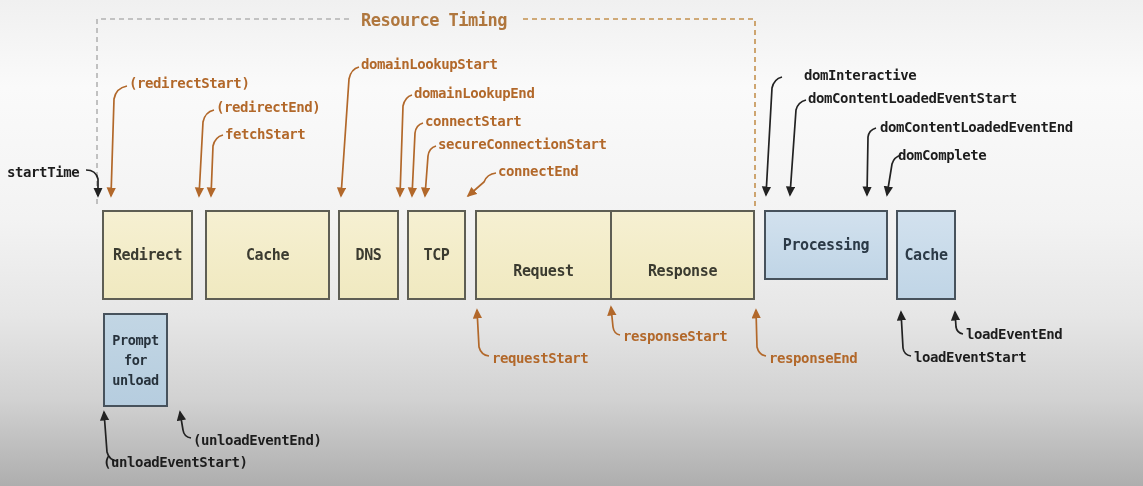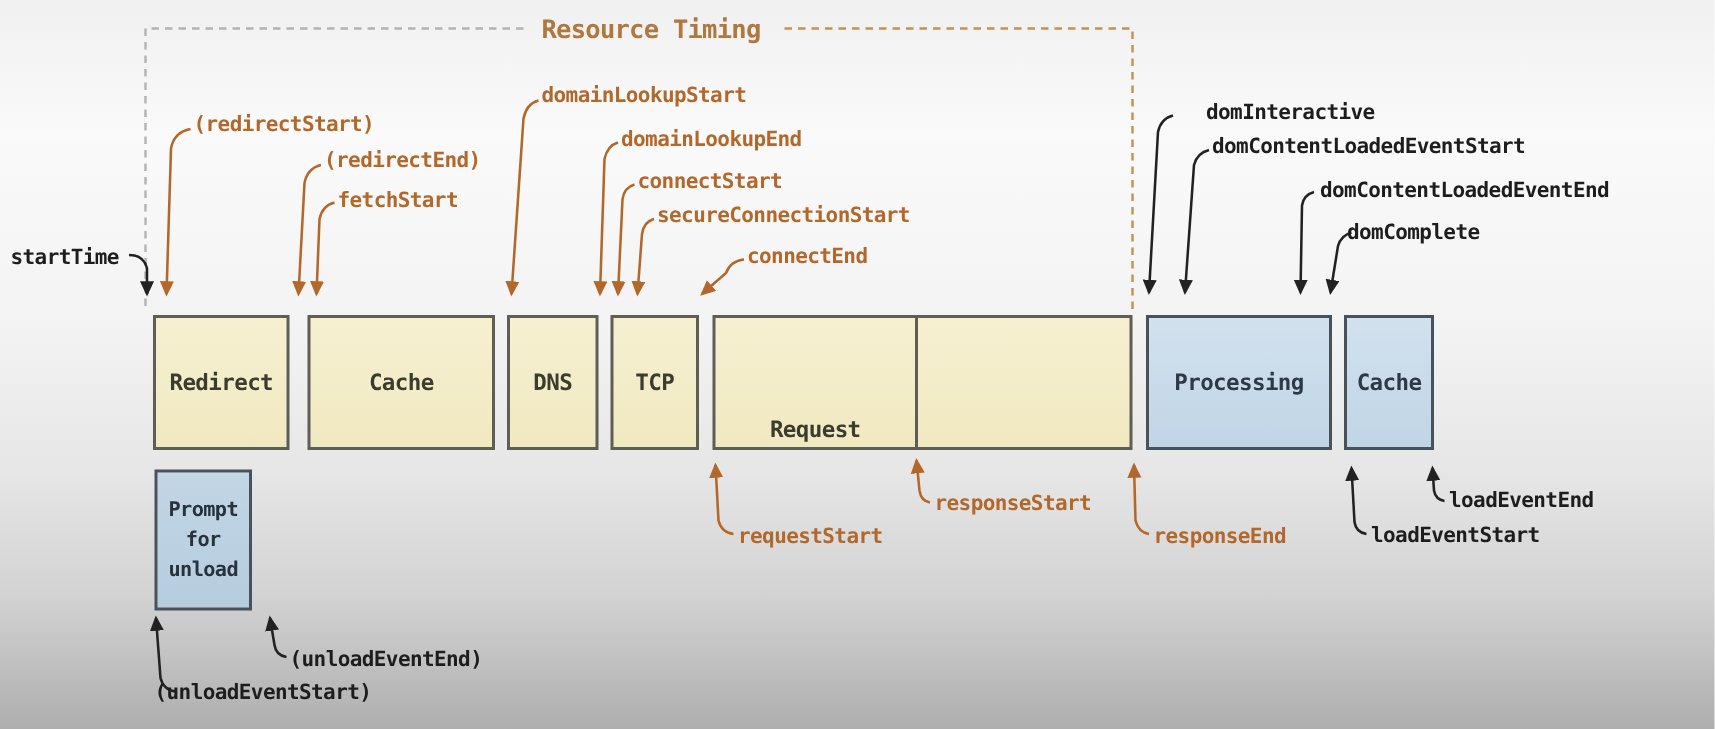--- a/index.html
+++ b/index.html
@@ -53,22 +53,22 @@
     line-height:1.5;
     text-align:center;
     white-space:pre-line;
   }
   #reqres-divider{
     position:absolute;
     left:133px;top:0;bottom:0;width:2px;
     background:#5e5e54;
   }
   .half{
-    position:absolute;top:0;bottom:3px;
-    display:flex;align-items:flex-end;justify-content:center;margin-top:47px;
+    position:absolute;top:0;bottom:16px;
+    display:flex;align-items:center;justify-content:center;margin-top:47px;
   }
   #arrow-overlay{
     position:absolute;left:0;top:0;width:1143px;height:486px;
     pointer-events:none;
   }
 </style>
 </head>
 <body>
 
 <div id="canvas">
@@ -124,23 +124,26 @@
   </div>
   <div class="box ybox" style="left:407px;top:210px;width:59px;height:90px;">
     <span>TCP</span>
   </div>
 
   <div class="box ybox" style="left:475px;top:210px;width:280px;height:90px;">
     <div id="reqres-divider"></div>
     <div class="half" style="left:0;width:133px;">
       <span>Request</span>
     </div>
+    <div class="half" style="left:135px;right:0;">
+      <span>Response</span>
+    </div>
   </div>
 
-  <div class="box bbox" style="left:764px;top:210px;width:124px;height:90px;">
+  <div class="box bbox" style="left:764px;top:210px;width:124px;height:70px;">
     <span>Processing</span>
   </div>
   <div class="box bbox" style="left:896px;top:210px;width:60px;height:90px;">
     <span>Cache</span>
   </div>
   <div class="box pbox" style="left:103px;top:313px;width:65px;height:94px;">
     <span>Prompt
 for
 unload</span>
   </div>

